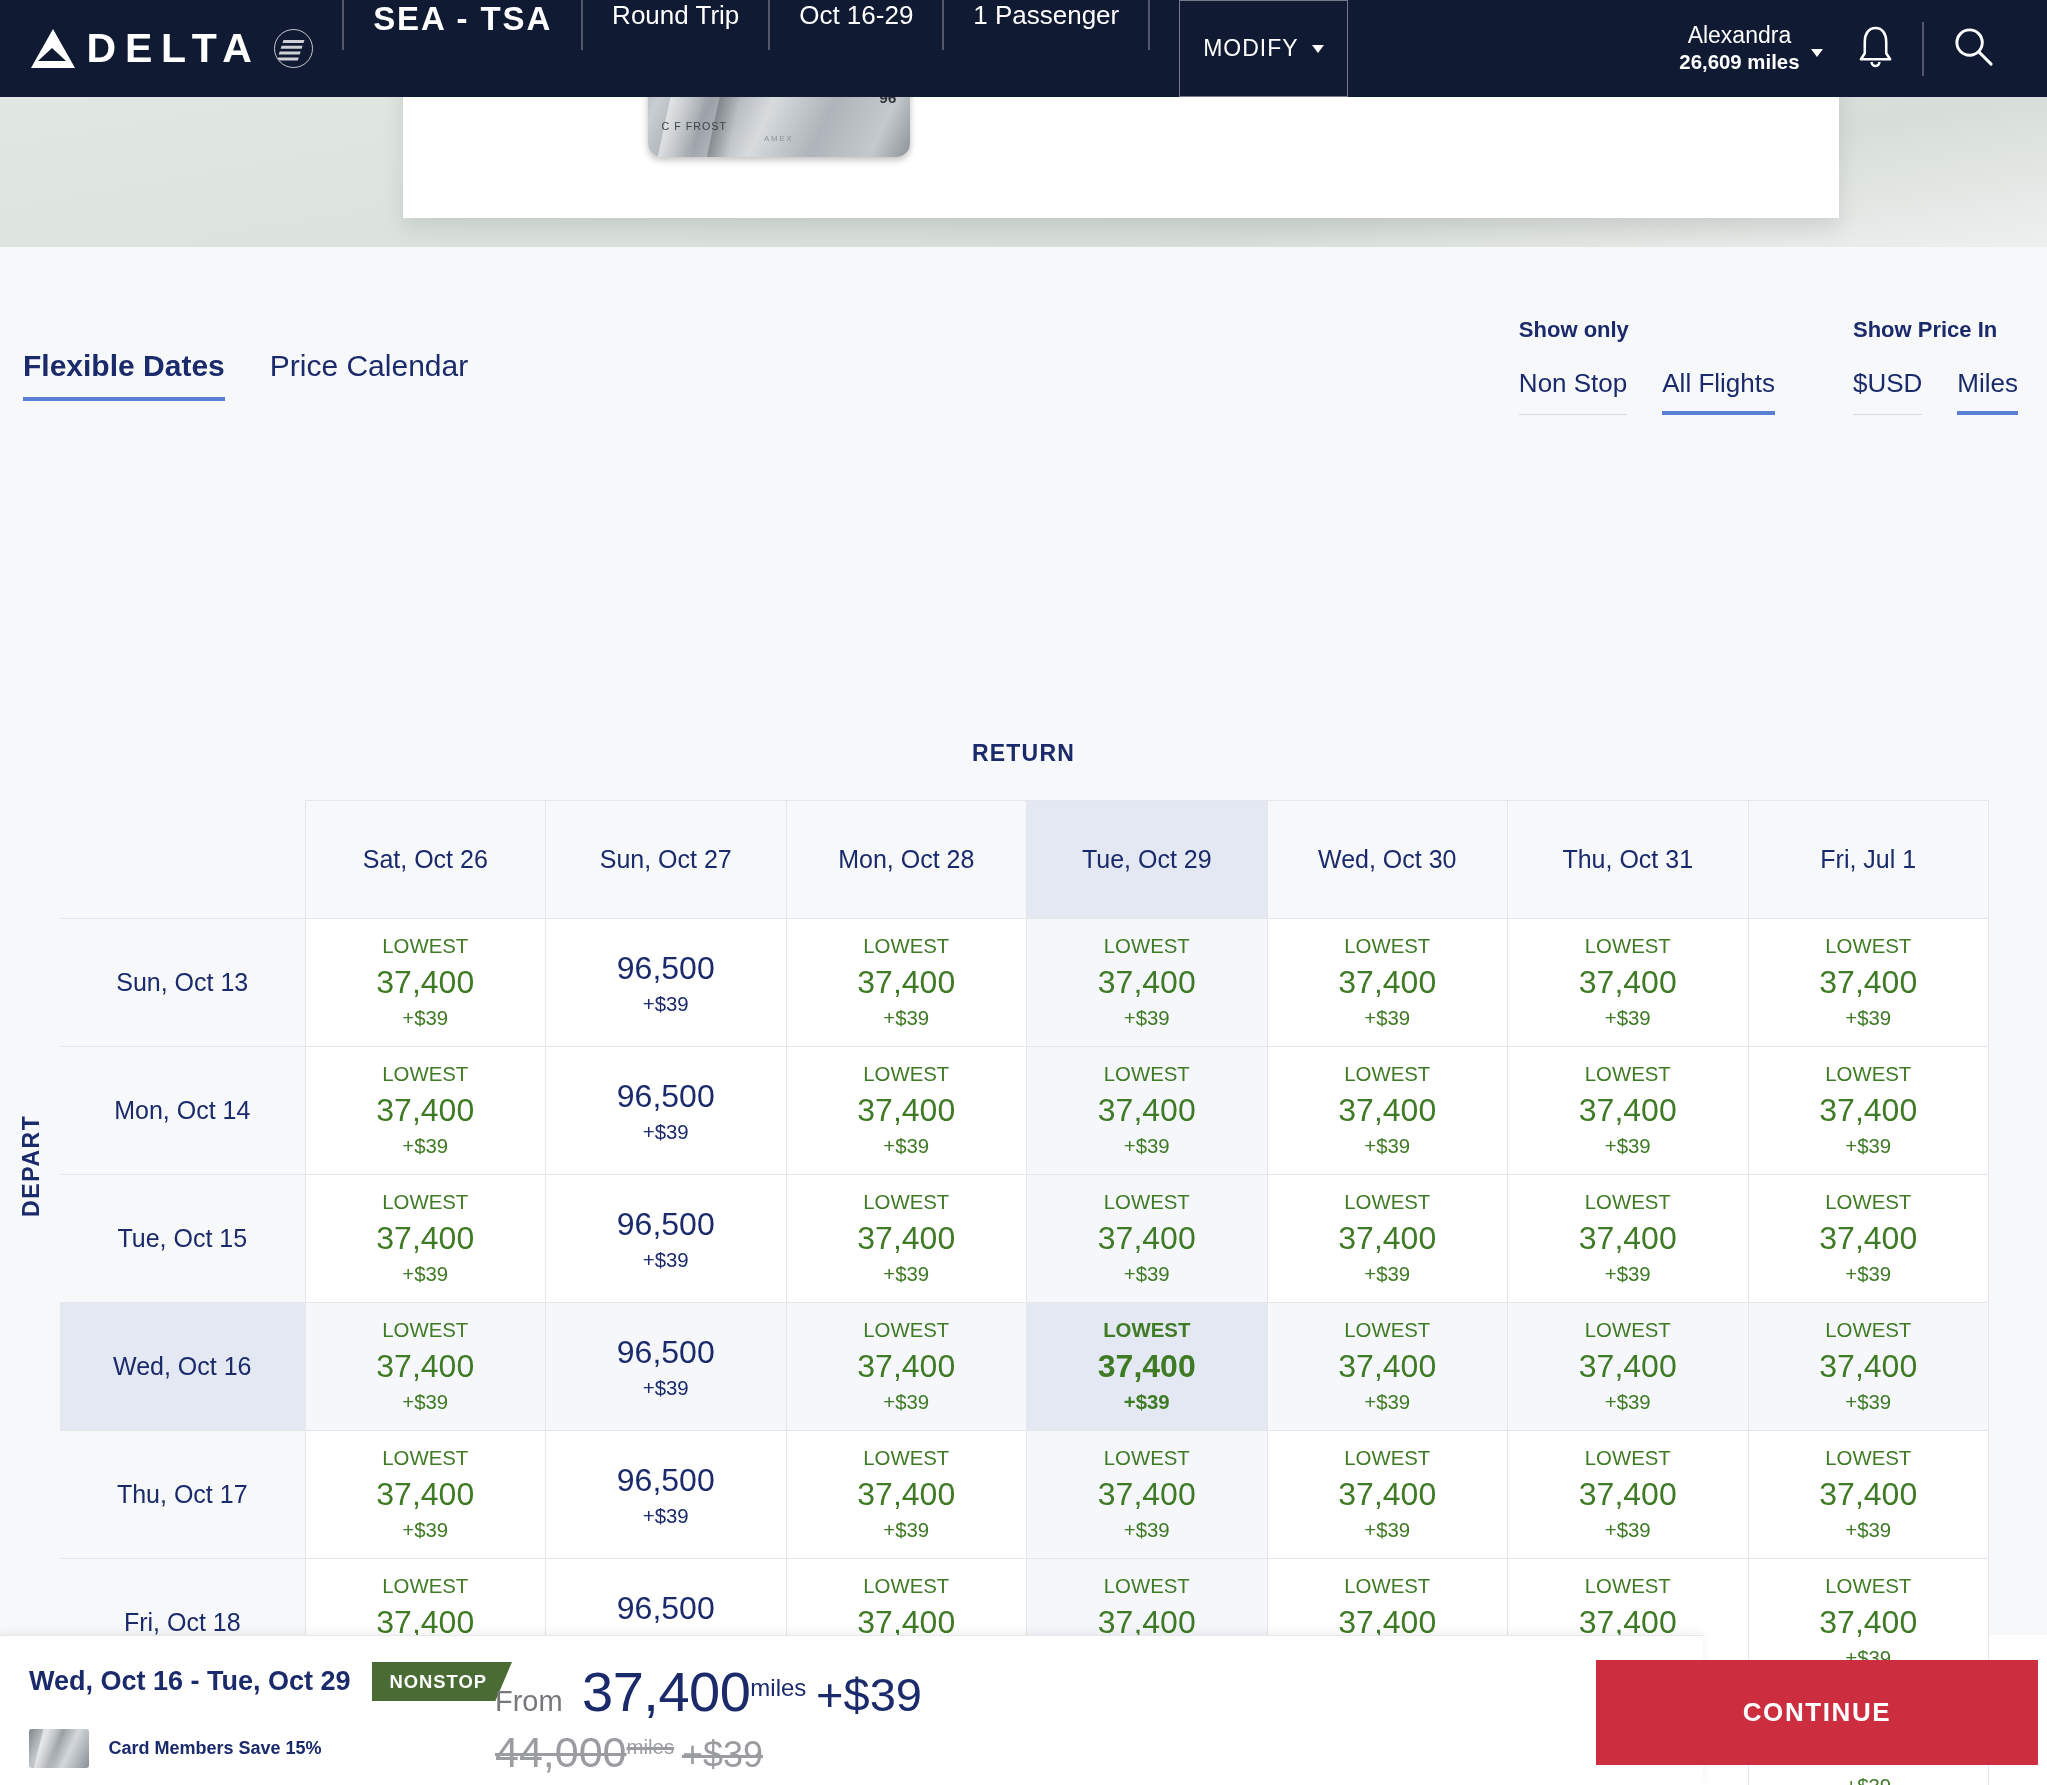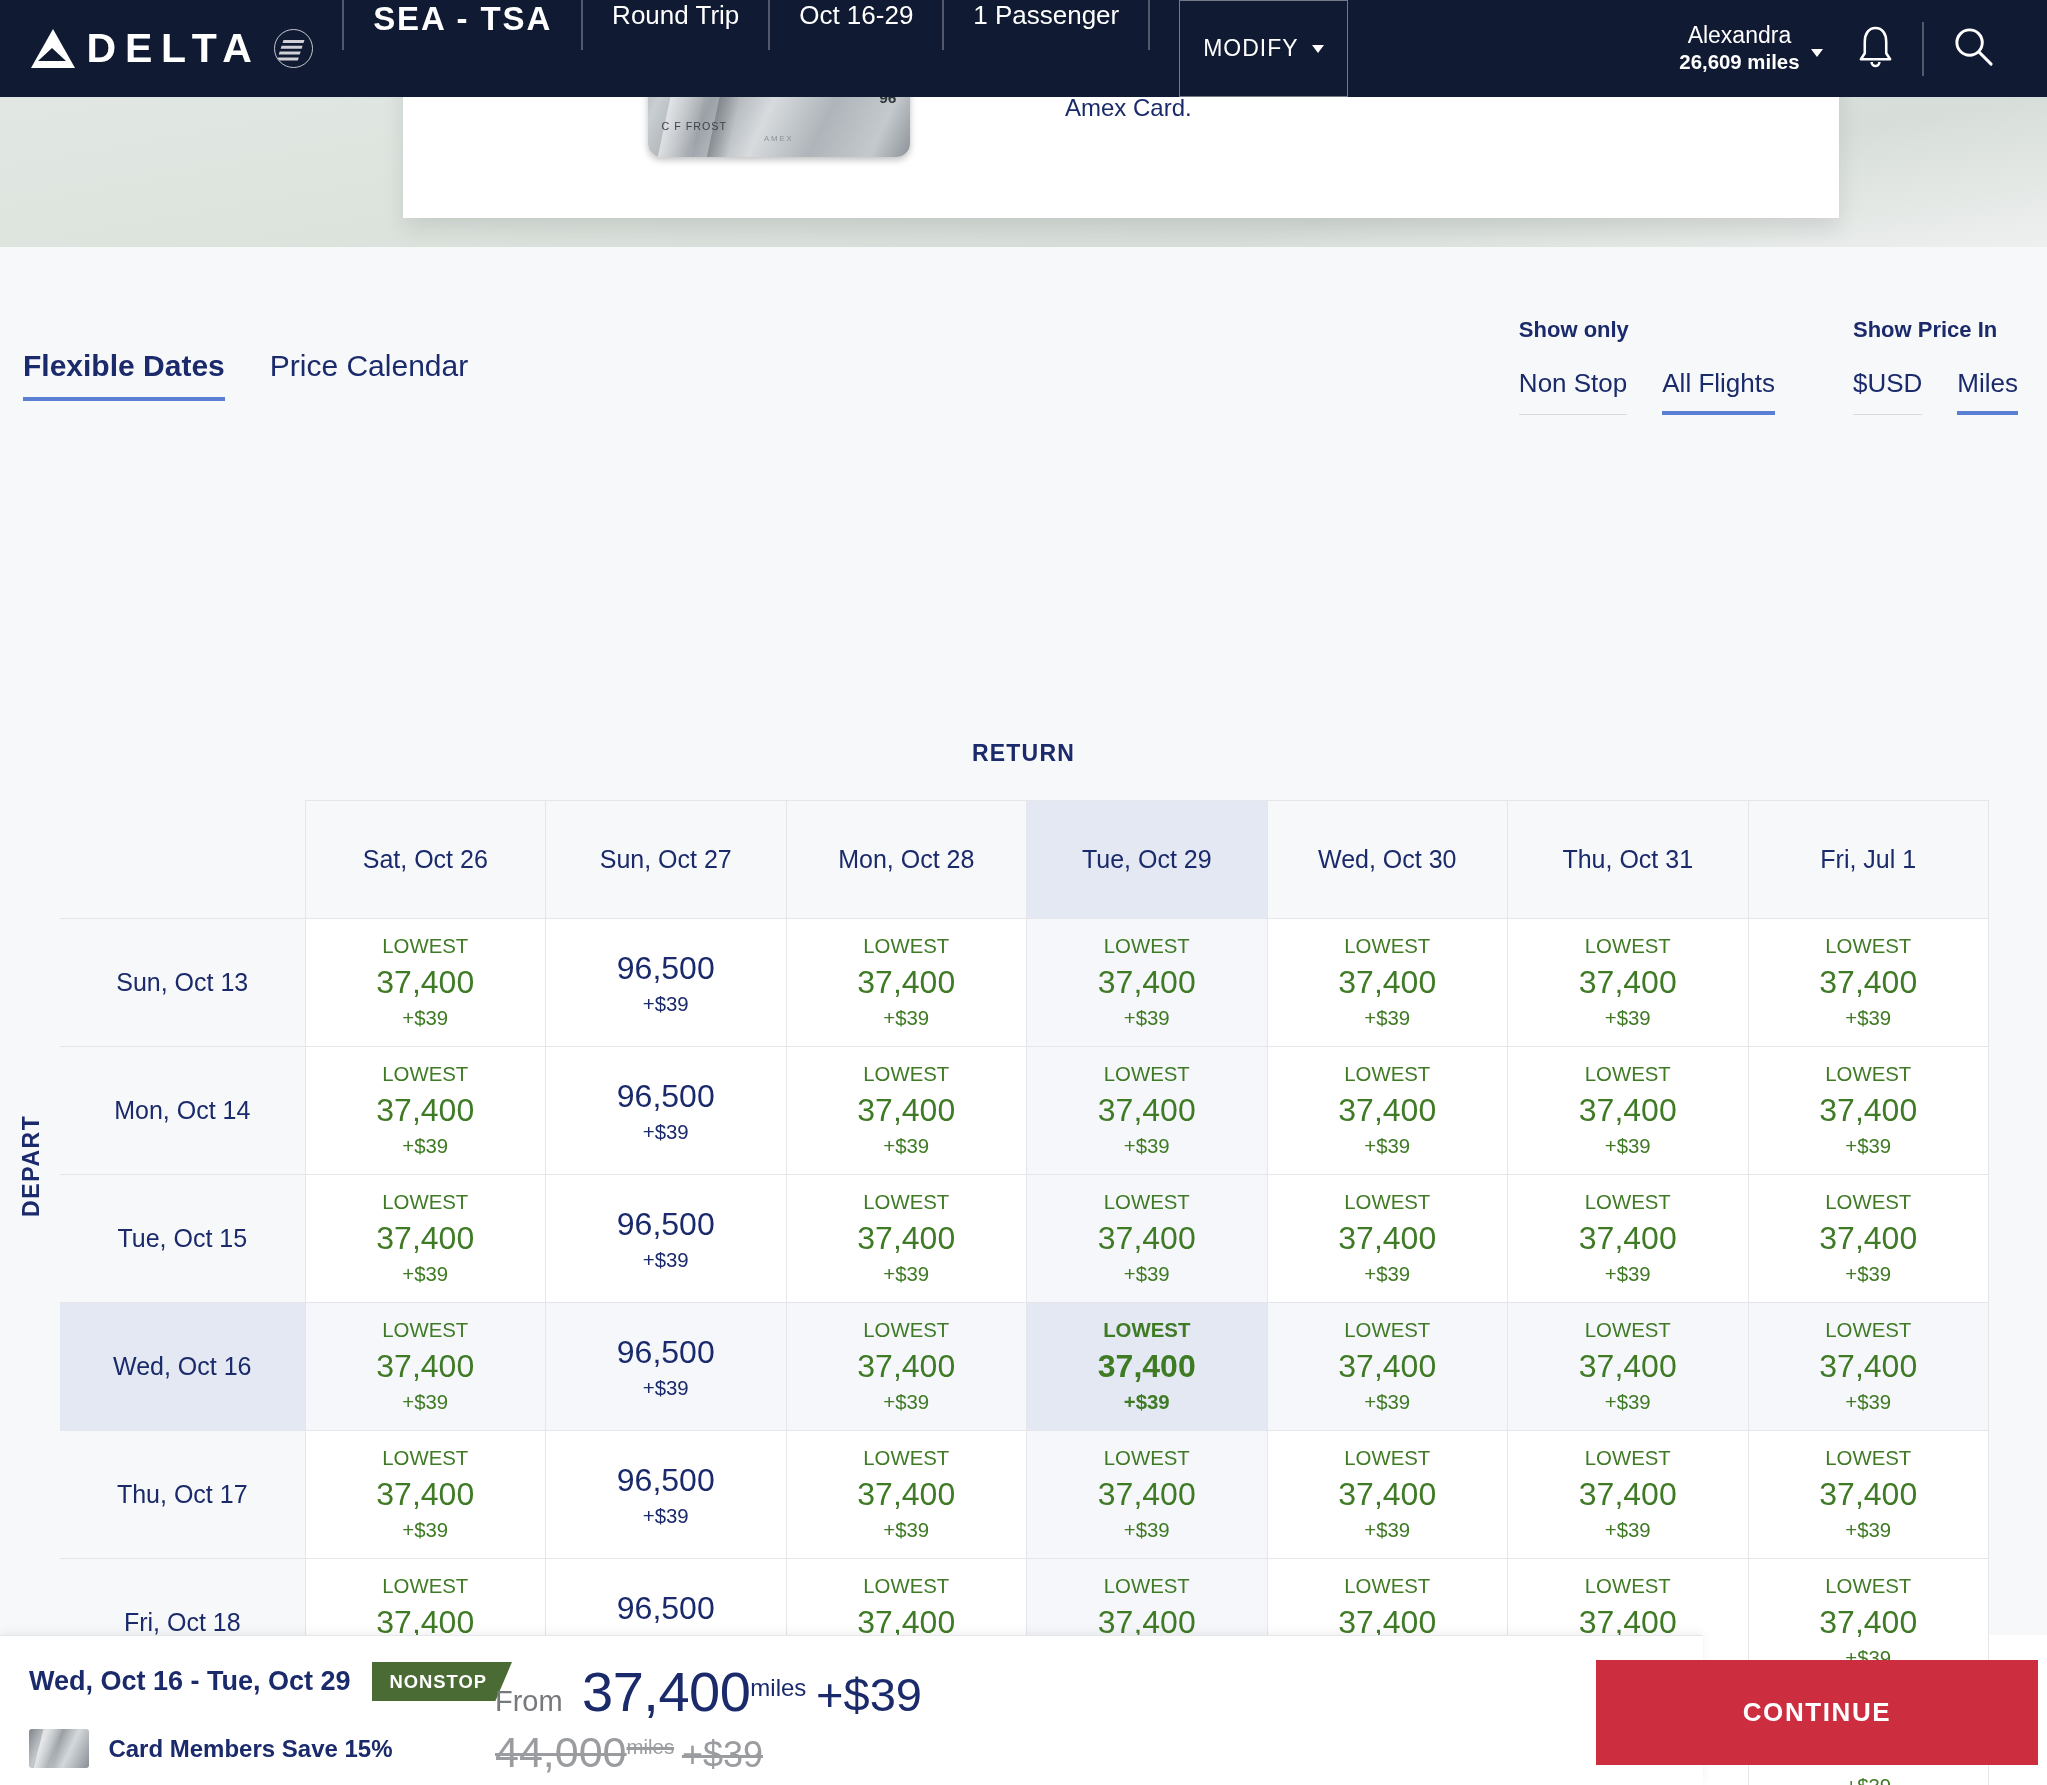--- a/index.html
+++ b/index.html
@@ -188,21 +188,21 @@
   .mini-card {
     width: 60px; height: 39px; border-radius: 2.9px;
     background: linear-gradient(115deg,#7e848a 0%,#c3c8cc 25%,#9aa0a5 45%,#d4d8db 65%,#a8aeb3 85%,#888e93 100%);
     position: relative; overflow:hidden;
   }
   .mini-card::after {
     content:""; position:absolute; left:9.7px; top:-9.7px; width:17.5px; height:58px;
     background: linear-gradient(90deg, rgba(255,255,255,0.6), rgba(255,255,255,0.05));
     transform: rotate(14deg);
   }
-  .bb-cardtxt { margin-left: 19.4px; color:#1a2a6b; font-size: 24px; font-weight: bold; }
+  .bb-cardtxt { margin-left: 19.4px; color:#1a2a6b; font-size: 18px; font-weight: bold; }
 
   .price-block { position:absolute; left: 495px; top: 23px; }
   .price-row1 { display:flex; align-items:baseline; }
   .from-txt { color:#76787b; font-size: 29px; margin-right: 19.4px; }
   .big-miles { color:#1a2a6b; font-size: 56px; font-weight: normal; letter-spacing: -0.5px; }
   .sup-miles { color:#1a2a6b; font-size: 24px; vertical-align: super; position:relative; top:-15.5px; }
   .plus-fee { color:#1a2a6b; font-size: 47px; margin-left: 9.7px; }
   .price-row2 { display:flex; align-items:baseline; margin-top: 3.9px; text-decoration: line-through; text-decoration-color:#9a9ca0; text-decoration-thickness: 2.9px; }
   .old-miles { color:#9a9ca0; font-size: 43px; }
   .old-sup { color:#9a9ca0; font-size: 20.4px; position:relative; top:-12.6px; }
@@ -227,21 +227,20 @@
         <div class="slash2"></div>
         <div class="holder">C F FROST</div>
         <div class="msince">
           <span>Member Since</span>
           <b>96</b>
         </div>
         <div class="amexmark">AMEX</div>
       </div>
       <div class="promo-text">
         <div>Enjoy savings when you book Award Travel on Delta flights using your Delta SkyMiles</div>
-        <div>Amex Card.</div>
       </div>
 
     </div>
   </div>
 
   <div class="header">
     <div class="logo-wrap">
       <div class="delta-tri"></div>
       <div class="delta-word">DELTA</div>
       <div class="skyteam"></div>

